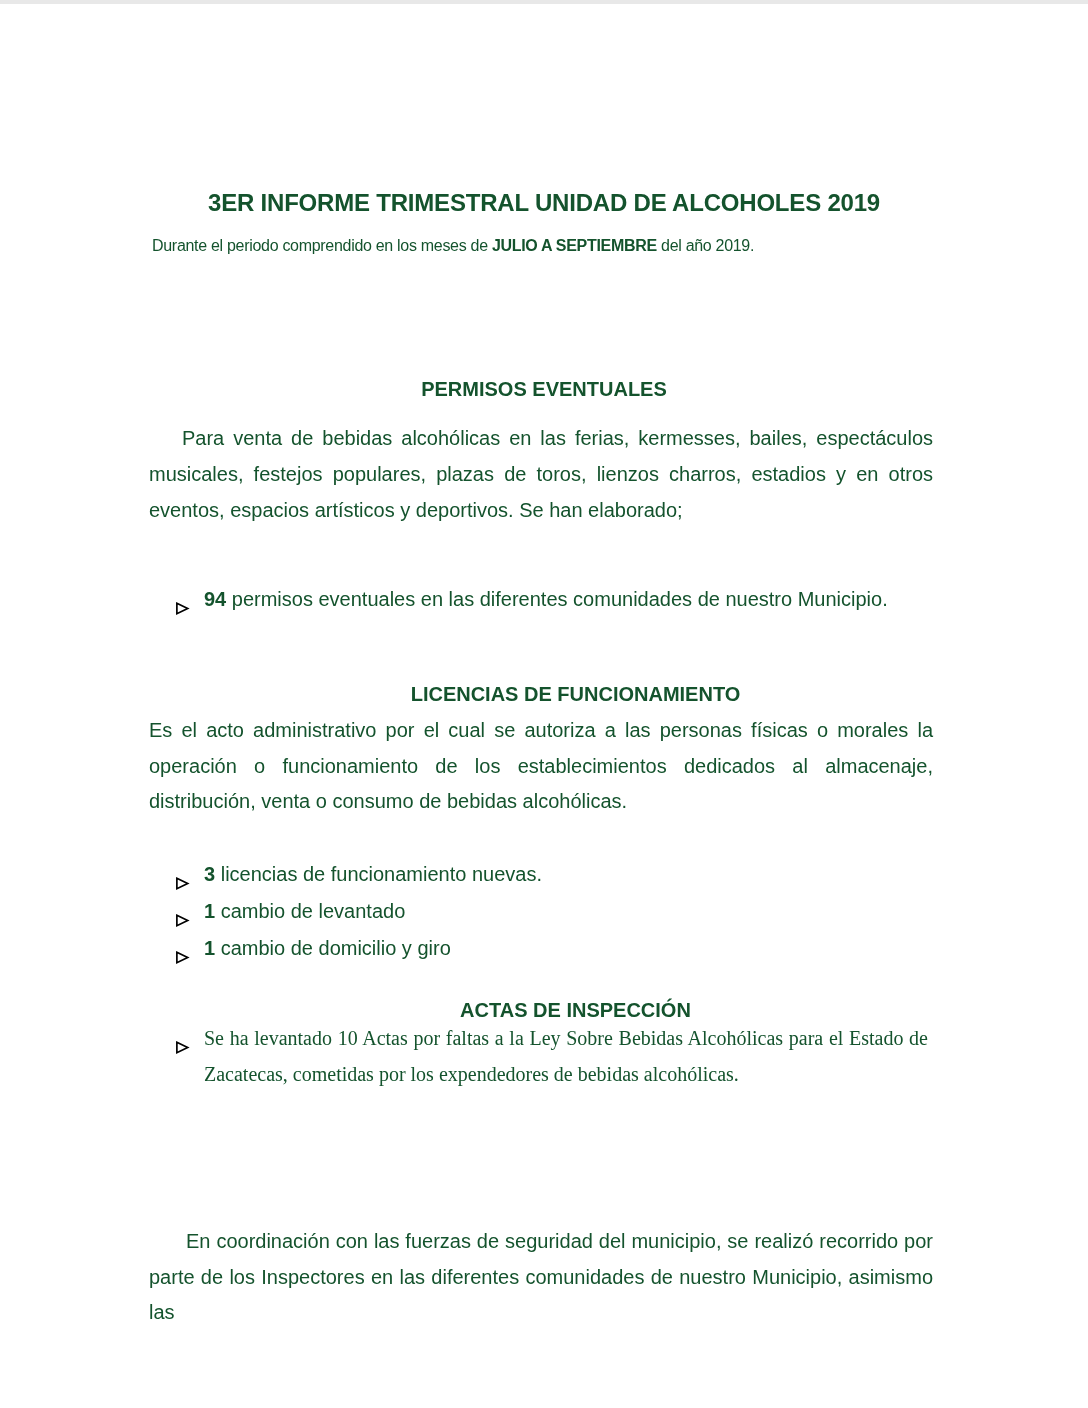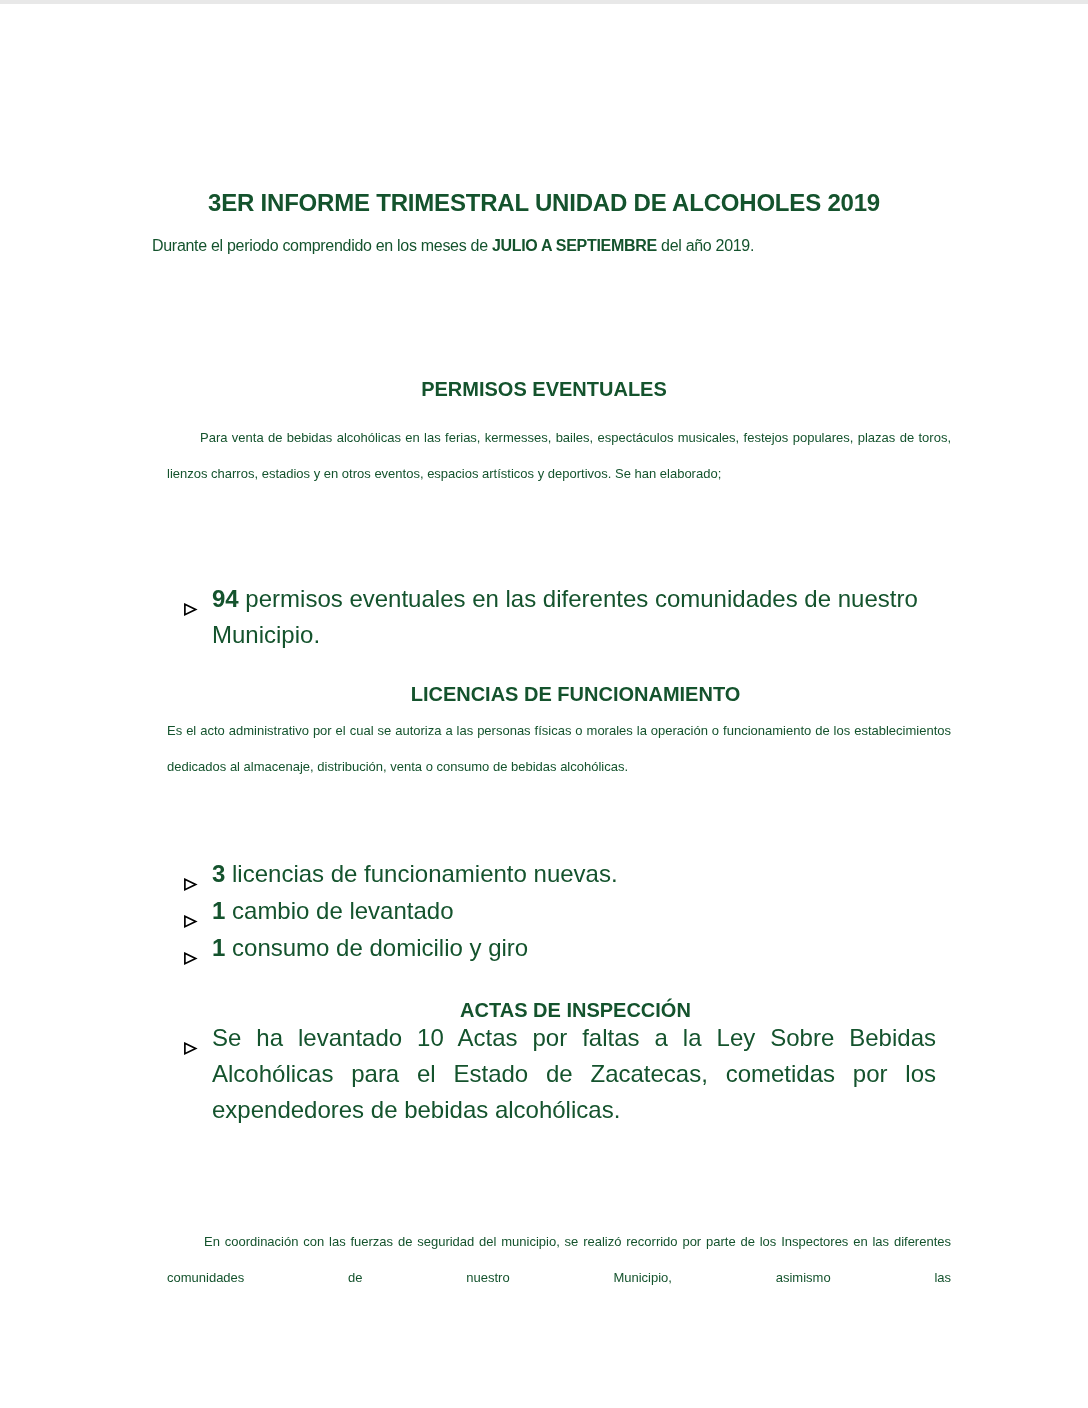--- a/index.html
+++ b/index.html
@@ -33,40 +33,40 @@
   .heading {
     font-size: 20px; font-weight: 700;
     line-height: 26px; text-align: center;
   }
   #h-permisos  { top: 372px;  left: 152px; width: 784px; }
   #h-licencias { top: 677px;  left: 215px; width: 721px; }
   #h-actas     { top: 993px;  left: 215px; width: 721px; }
   #h-recorrido { top: 1173px; left: 152px; width: 784px; }
 
   .para {
-    left: 167px; width: 784px;
-    font-size: 13px; line-height: 36px;
+    left: 149px; width: 784px;
+    font-size: 20px; line-height: 36px;
     text-align: justify;
   }
   #para-permisos  { top: 416px;  text-indent: 33px; }
   #para-licencias { top: 709px;  line-height: 35.5px; }
   #para-recorrido { top: 1220px; line-height: 35.5px; text-indent: 37px; text-align-last: justify; }
 
   .bullet-row {
     position: absolute;
-    left: 152px; width: 784px;
+    left: 144px; width: 784px;
     box-sizing: border-box;
     padding-left: 60px;
-    font-size: 24px; line-height: 36px;
+    font-size: 20px; line-height: 36px;
   }
   #b-94    { top: 577px; }
   #b-lic-0 { top: 852px; }
   #b-lic-1 { top: 889px; }
   #b-lic-2 { top: 926px; }
-  #b-actas { top: 1016px; text-align: justify; }
+  #b-actas { top: 1016px; text-align: justify; font-family: Liberation Serif, serif; }
 
   .arrow {
     position: absolute;
     left: 31px; top: 10px;
     width: 15px; height: 15px;
     display: block;
   }
 </style>
 </head>
 <body>
@@ -113,21 +113,21 @@
     </span>
     <span class="bold">1</span><span> cambio de levantado</span>
   </div>
 
   <div id="b-lic-2" class="bullet-row">
     <span class="arrow">
       <svg viewBox="0 0 16 16" width="15" height="15" aria-hidden="true">
         <path d="M2 2.5 L13.5 8 L2 13.5 Z" fill="#ffffff" stroke="#000000" stroke-width="1.8" stroke-linejoin="miter"></path>
       </svg>
     </span>
-    <span class="bold">1</span><span> consumo de domicilio y giro</span>
+    <span class="bold">1</span><span> cambio de domicilio y giro</span>
   </div>
 
   <div id="h-actas" class="abs heading">ACTAS DE INSPECCIÓN</div>
 
   <div id="b-actas" class="bullet-row">
     <span class="arrow">
       <svg viewBox="0 0 16 16" width="15" height="15" aria-hidden="true">
         <path d="M2 2.5 L13.5 8 L2 13.5 Z" fill="#ffffff" stroke="#000000" stroke-width="1.8" stroke-linejoin="miter"></path>
       </svg>
     </span>

